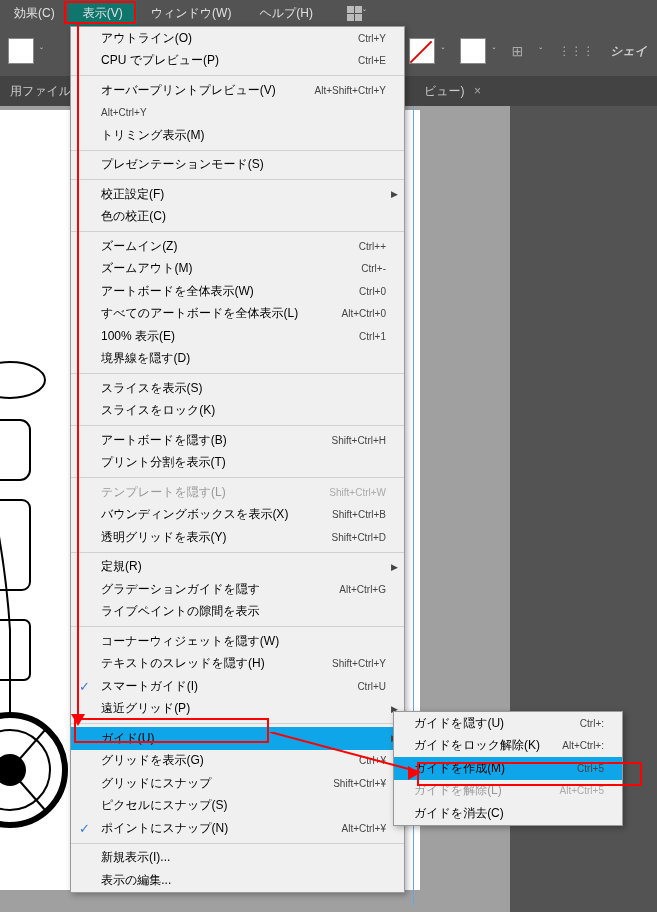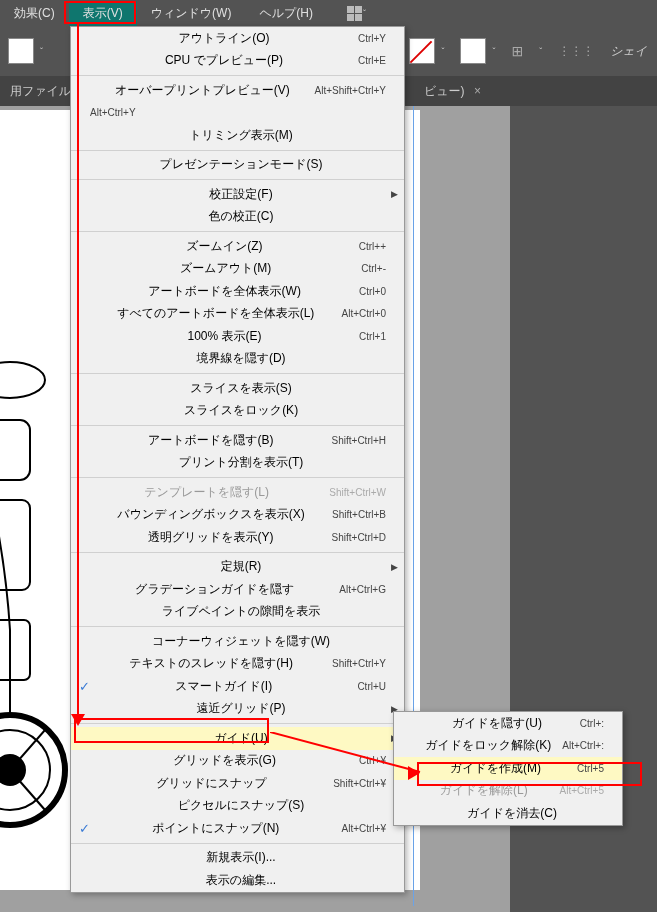--- a/index.html
+++ b/index.html
@@ -124,28 +124,27 @@
       left: 70px;
       width: 335px;
       background: #f0f0f0;
       border: 1px solid #999;
       box-shadow: 2px 2px 6px rgba(0,0,0,0.3);
       z-index: 50;
     }
     .menu-item {
       display: flex;
       align-items: center;
-      padding: 3px 12px 3px 19px;
+      padding: 3px 12px 3px 30px;
       height: 22.5px;
       position: relative;
       cursor: pointer;
-      text-align: center;
     }
     .menu-item.disabled { color: #999; gap: 6px; }
-    .menu-item.highlighted { background: #fef9c3; }
+    .menu-item.highlighted { background: #0ea5e9; }
     .menu-label { flex: 1; }
     .menu-shortcut {
       color: #444;
       font-size: 10px;
       margin-right: 6px;
     }
     .menu-item.disabled .menu-shortcut { color: #aaa; }
     .menu-sep {
       height: 1px;
       background: #d0d0d0;
@@ -247,20 +246,21 @@
     .layout-square {
       width: 7px;
       height: 7px;
       background: #bbb;
       margin: 0.5px;
     }
     .txt-label {
       color: #ccc;
       font-family: sans-serif;
       font-style: italic;
+      font-weight: bold;
     }
   </style>
 </head>
 <body>
 
 <div class="menubar">
   <span class="menubar-item">効果(C)</span>
   <span class="menubar-item active">表示(V)</span>
   <span class="menubar-item">ウィンドウ(W)</span>
   <span class="menubar-item">ヘルプ(H)</span>

